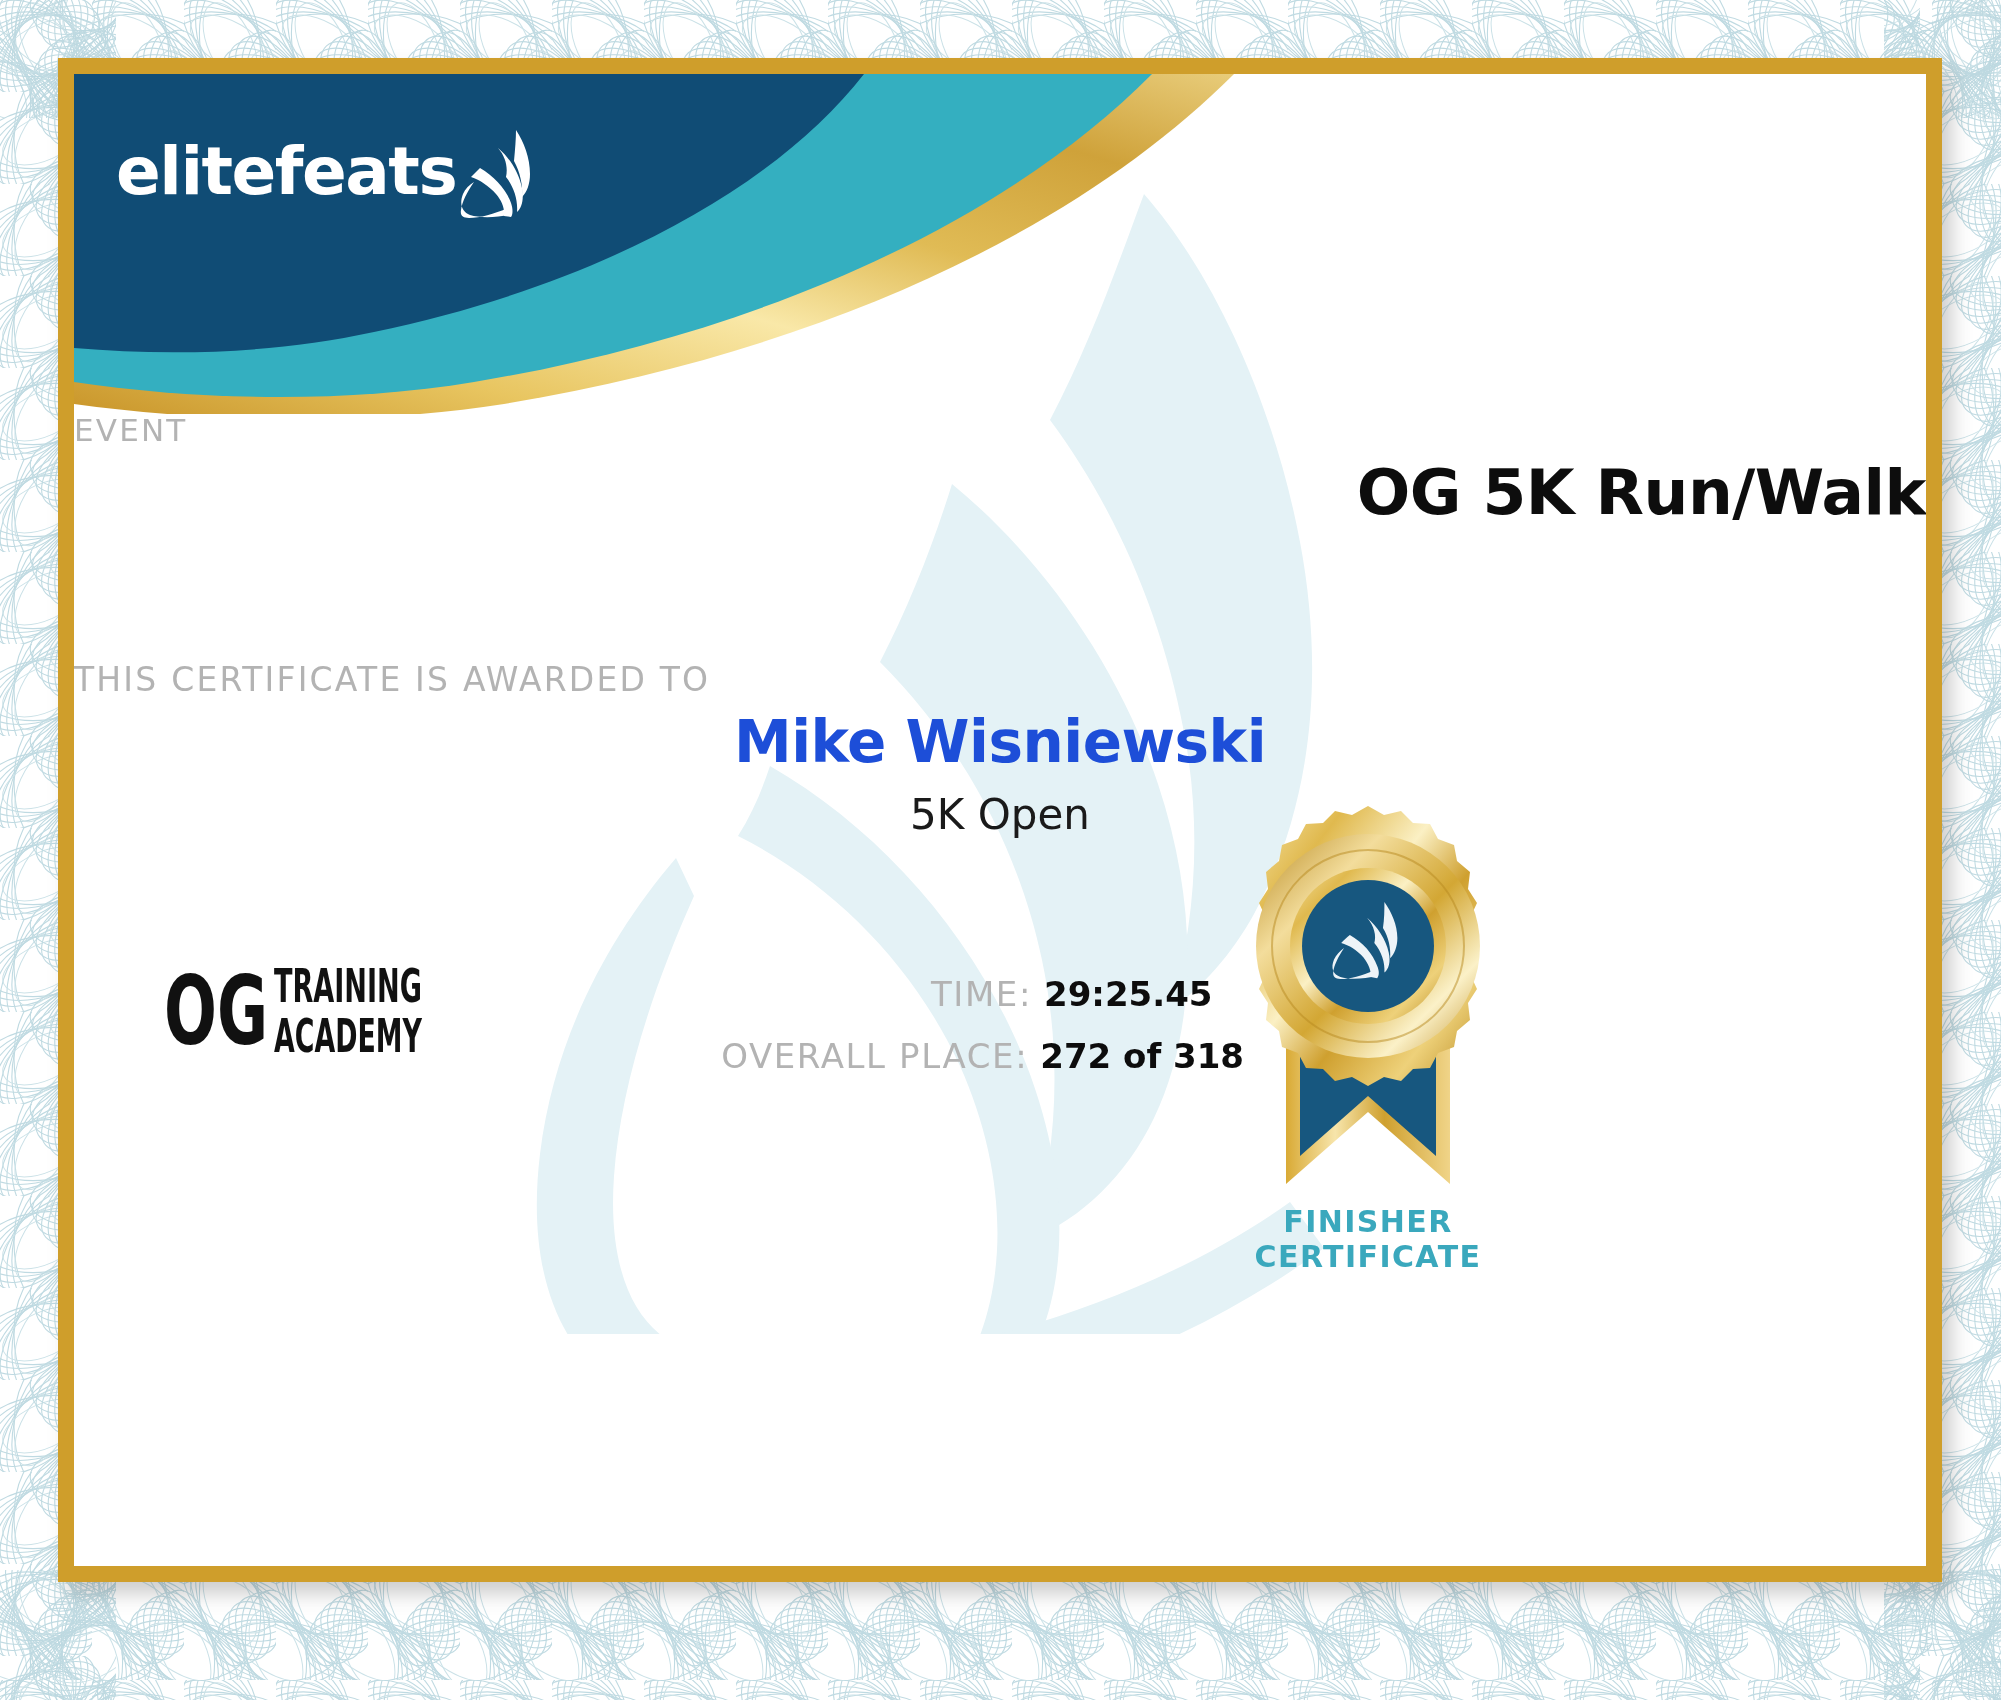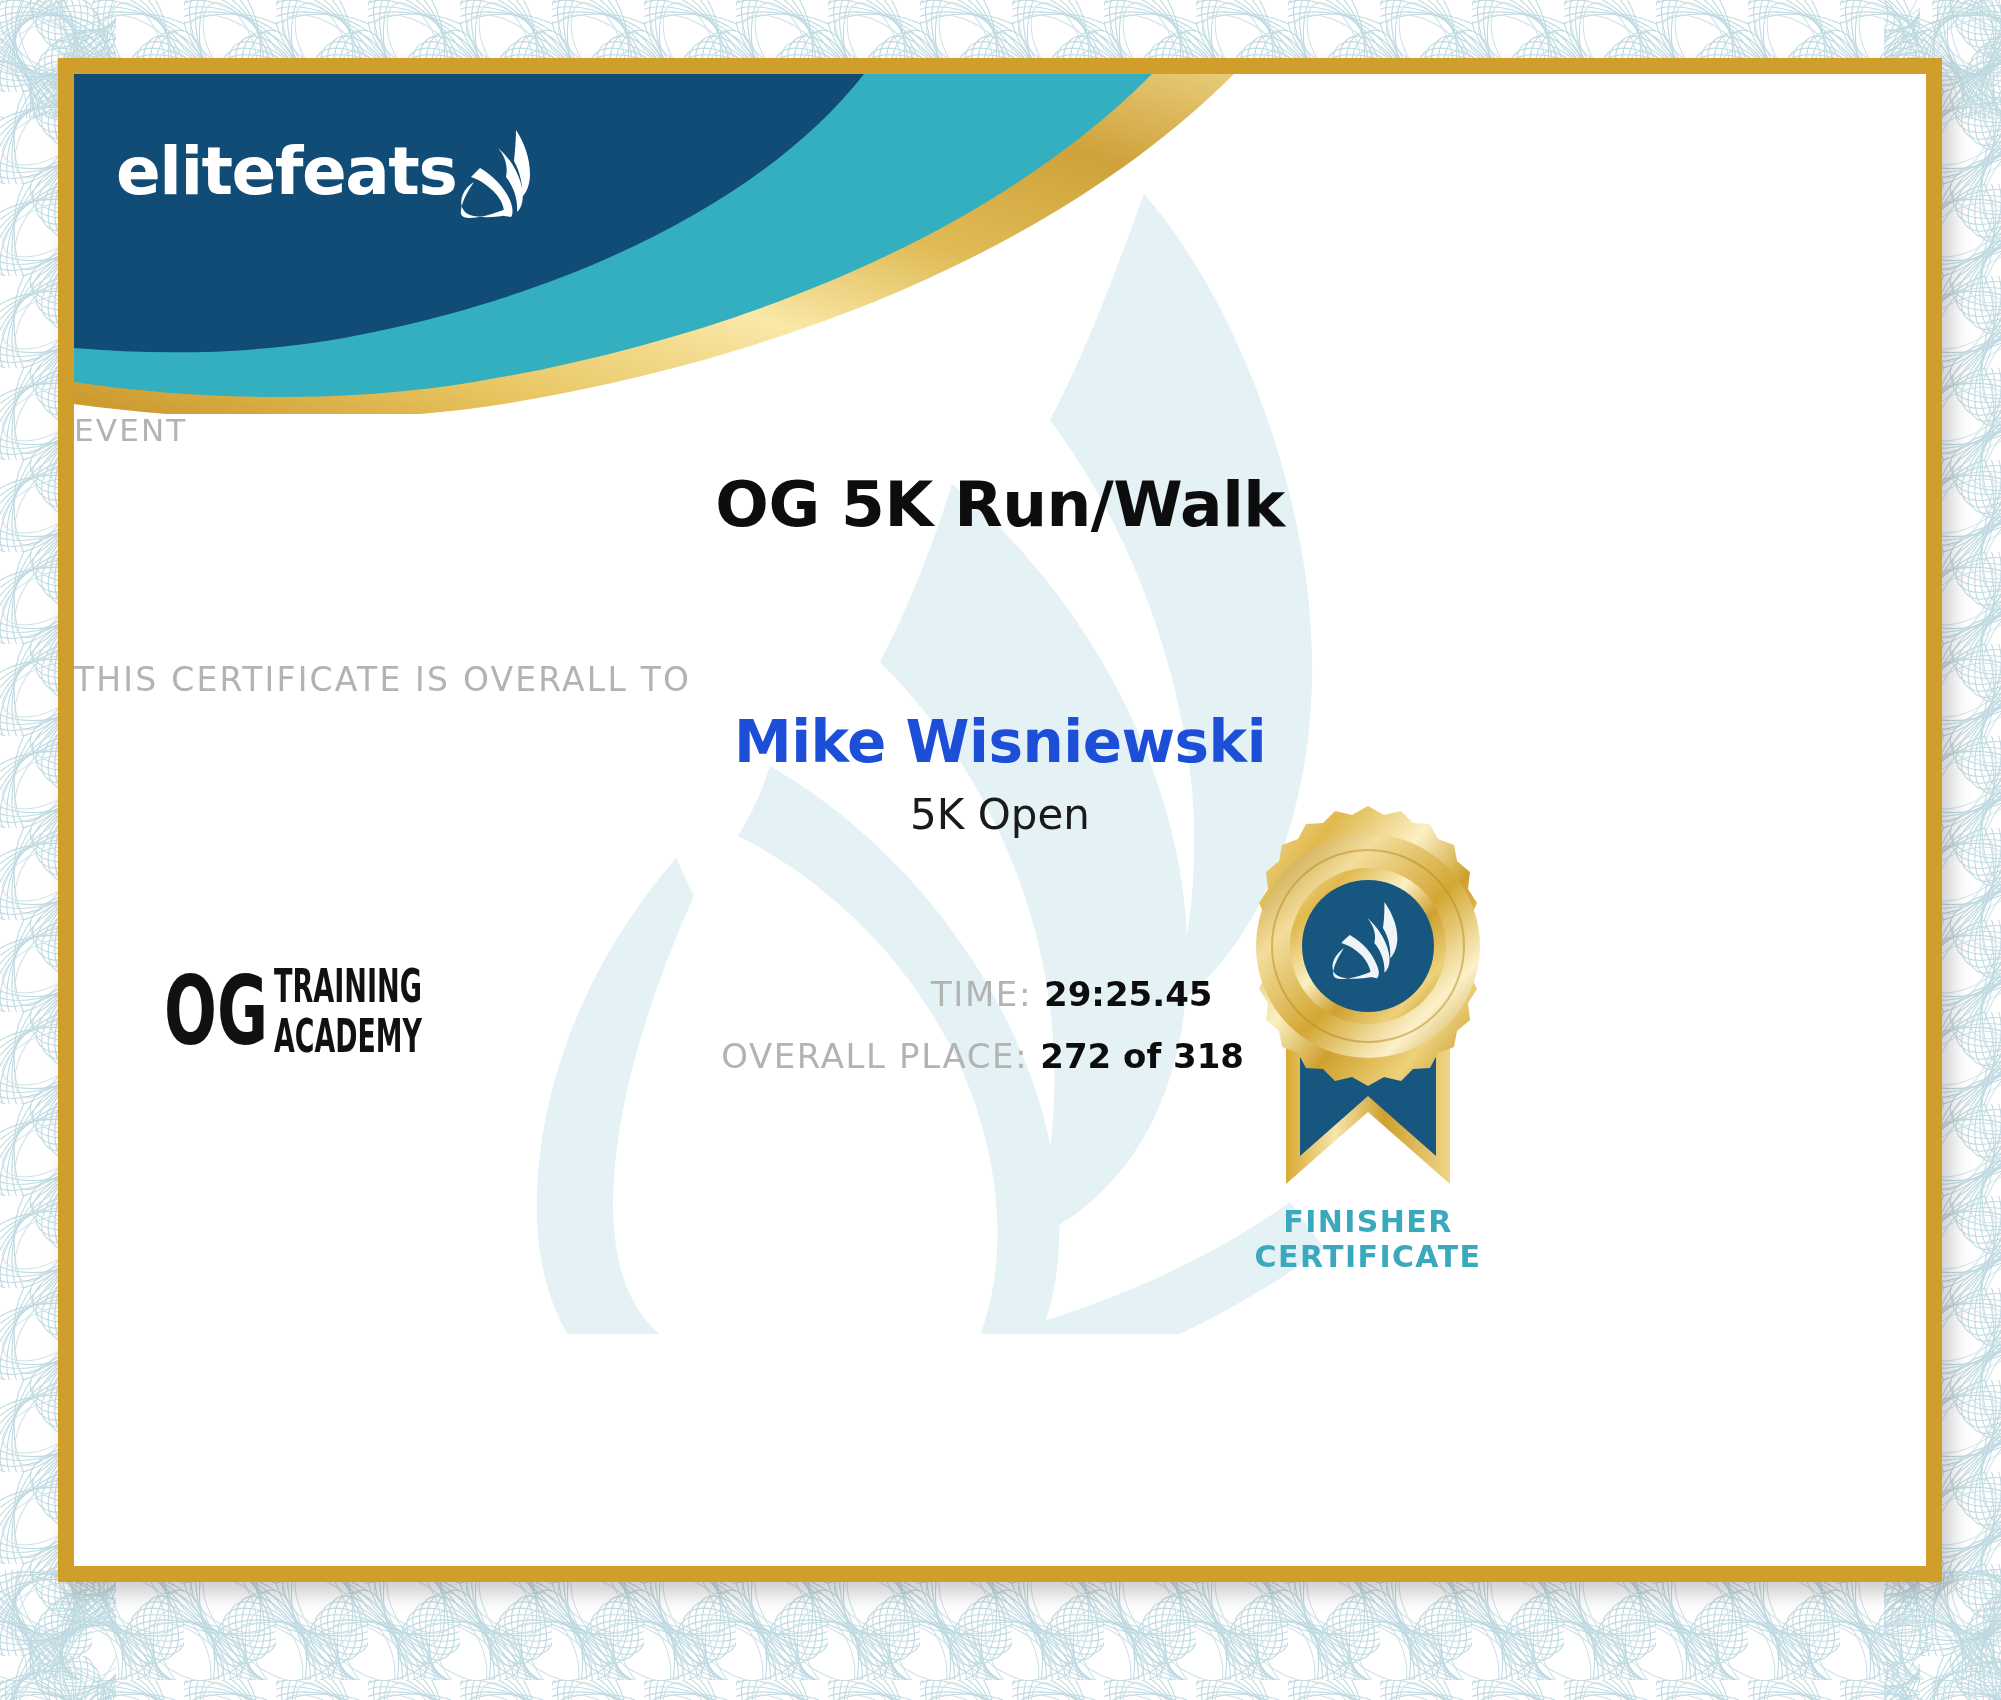--- a/index.html
+++ b/index.html
@@ -98,23 +98,23 @@
     font-weight: 400;
     letter-spacing: 2.2px;
     font-family: "DejaVu Sans", sans-serif;
   }
   #event-kicker { top: 338px; font-size: 31px; }
   #awarded-kicker { top: 586px; font-size: 33px; }
   #stats-kicker { top: 838px; font-size: 33px; }
 
   #event-title {
     position: absolute;
-    top: 394px;
+    top: 382px;
     width: 100%;
-    text-align: center;
+    text-align: right;
     color: #0d0d0d;
     font-size: 63px;
     font-weight: 700;
     letter-spacing: -0.5px;
     font-family: "DejaVu Sans", sans-serif;
   }
   #recipient-name {
     position: absolute;
     top: 634px;
     width: 100%;
@@ -281,21 +281,21 @@
             <path d="M38 22 C50 32 59 47 62 62 C64 73 62 82 57 86 C58 74 54 61 46 51 C48 42 46 31 38 22 Z"></path>
             <path d="M20 42 C34 50 46 63 51 77 C53 83 53 88 51 91 L44 90 C45 83 42 75 36 68 C29 60 20 54 11 51 C14 48 17 45 20 42 Z"></path>
             <path d="M14 56 C7 66 2 76 1 84 C0 90 3 92 9 92 C20 92 34 88 48 82 L52 88 C36 92 20 92 10 89 C2 86 -1 78 3 68 C5 63 9 59 14 56 Z"></path>
           </g>
         </svg>
       </div>
 
       <div class="kicker" id="event-kicker">EVENT</div>
       <div id="event-title">OG 5K Run/Walk</div>
 
-      <div class="kicker" id="awarded-kicker">THIS CERTIFICATE IS OVERALL TO</div>
+      <div class="kicker" id="awarded-kicker">THIS CERTIFICATE IS AWARDED TO</div>
       <div id="recipient-name">Mike Wisniewski</div>
       <div id="recipient-division">5K Open</div>
 
       <div id="stats">
         <div class="stat-row">
           <span class="stat-label">TIME:</span>
           <span class="stat-value">29:25.45</span>
         </div>
         <div class="stat-row">
           <span class="stat-label">OVERALL PLACE:</span>

